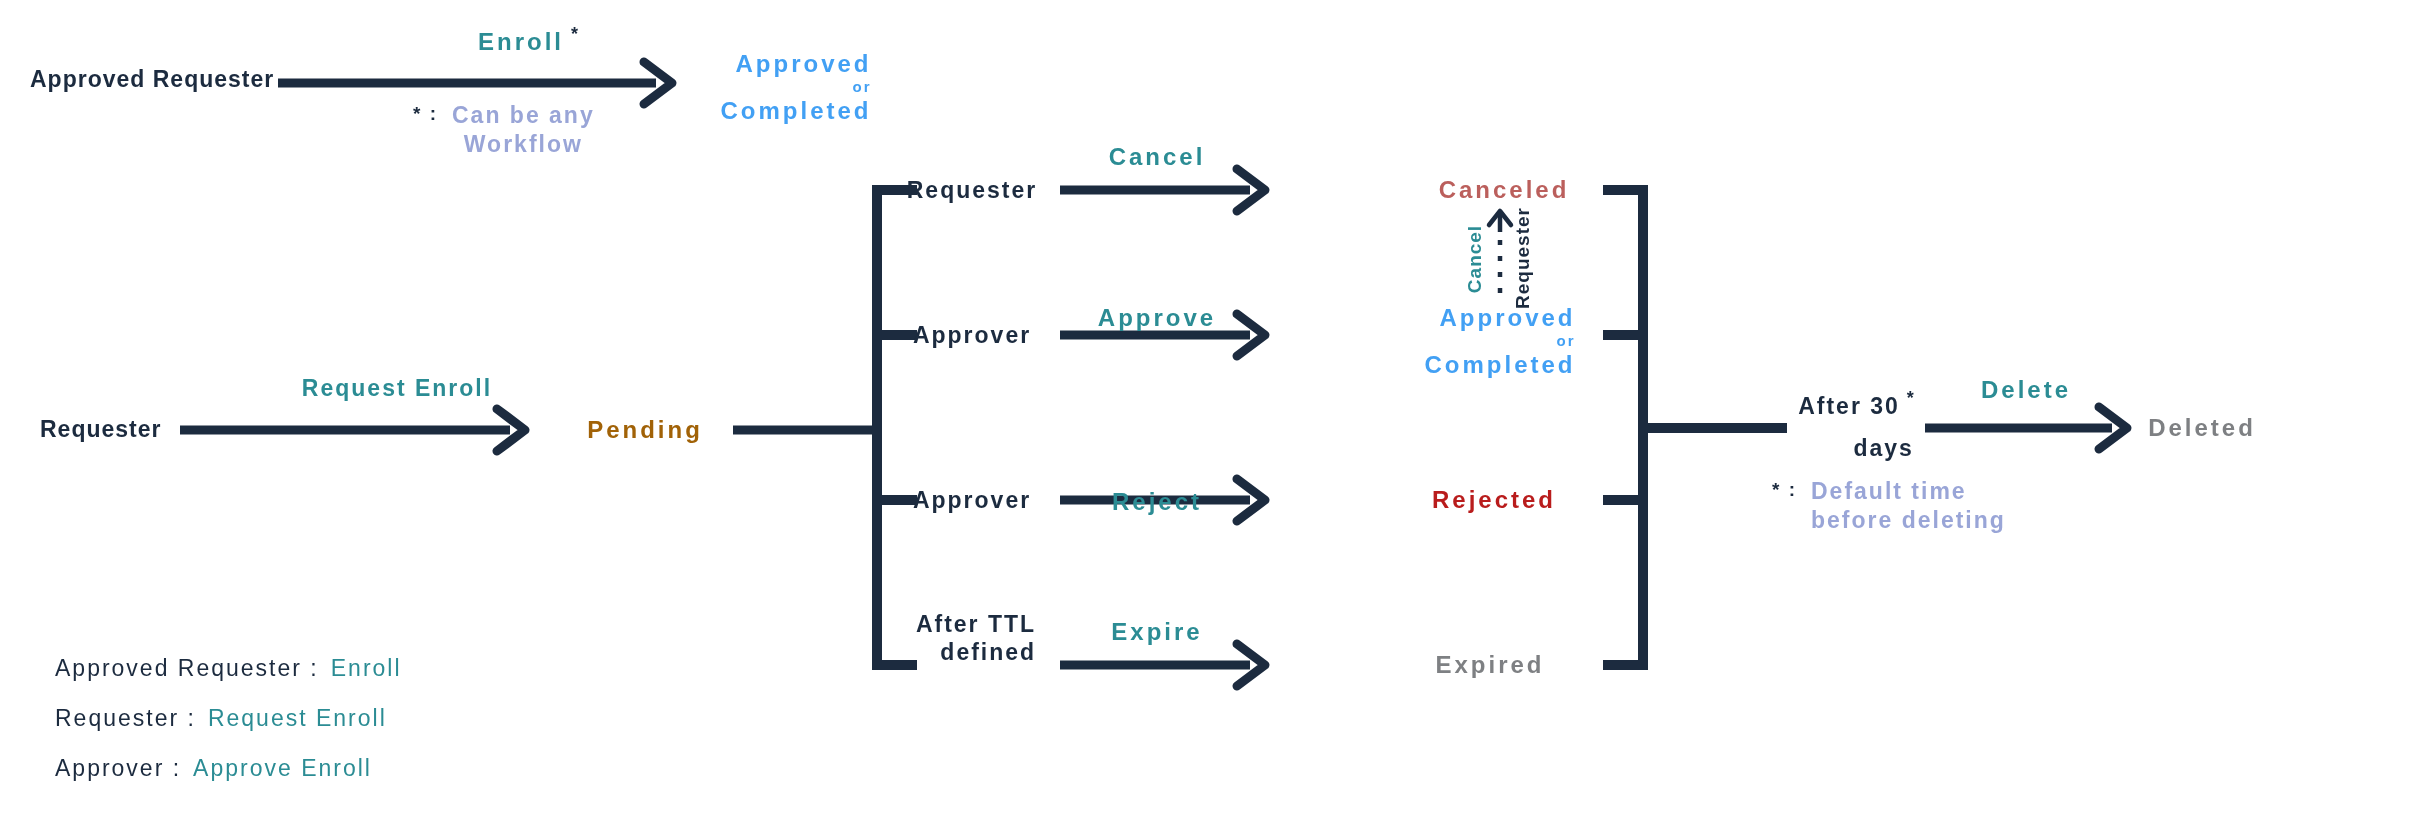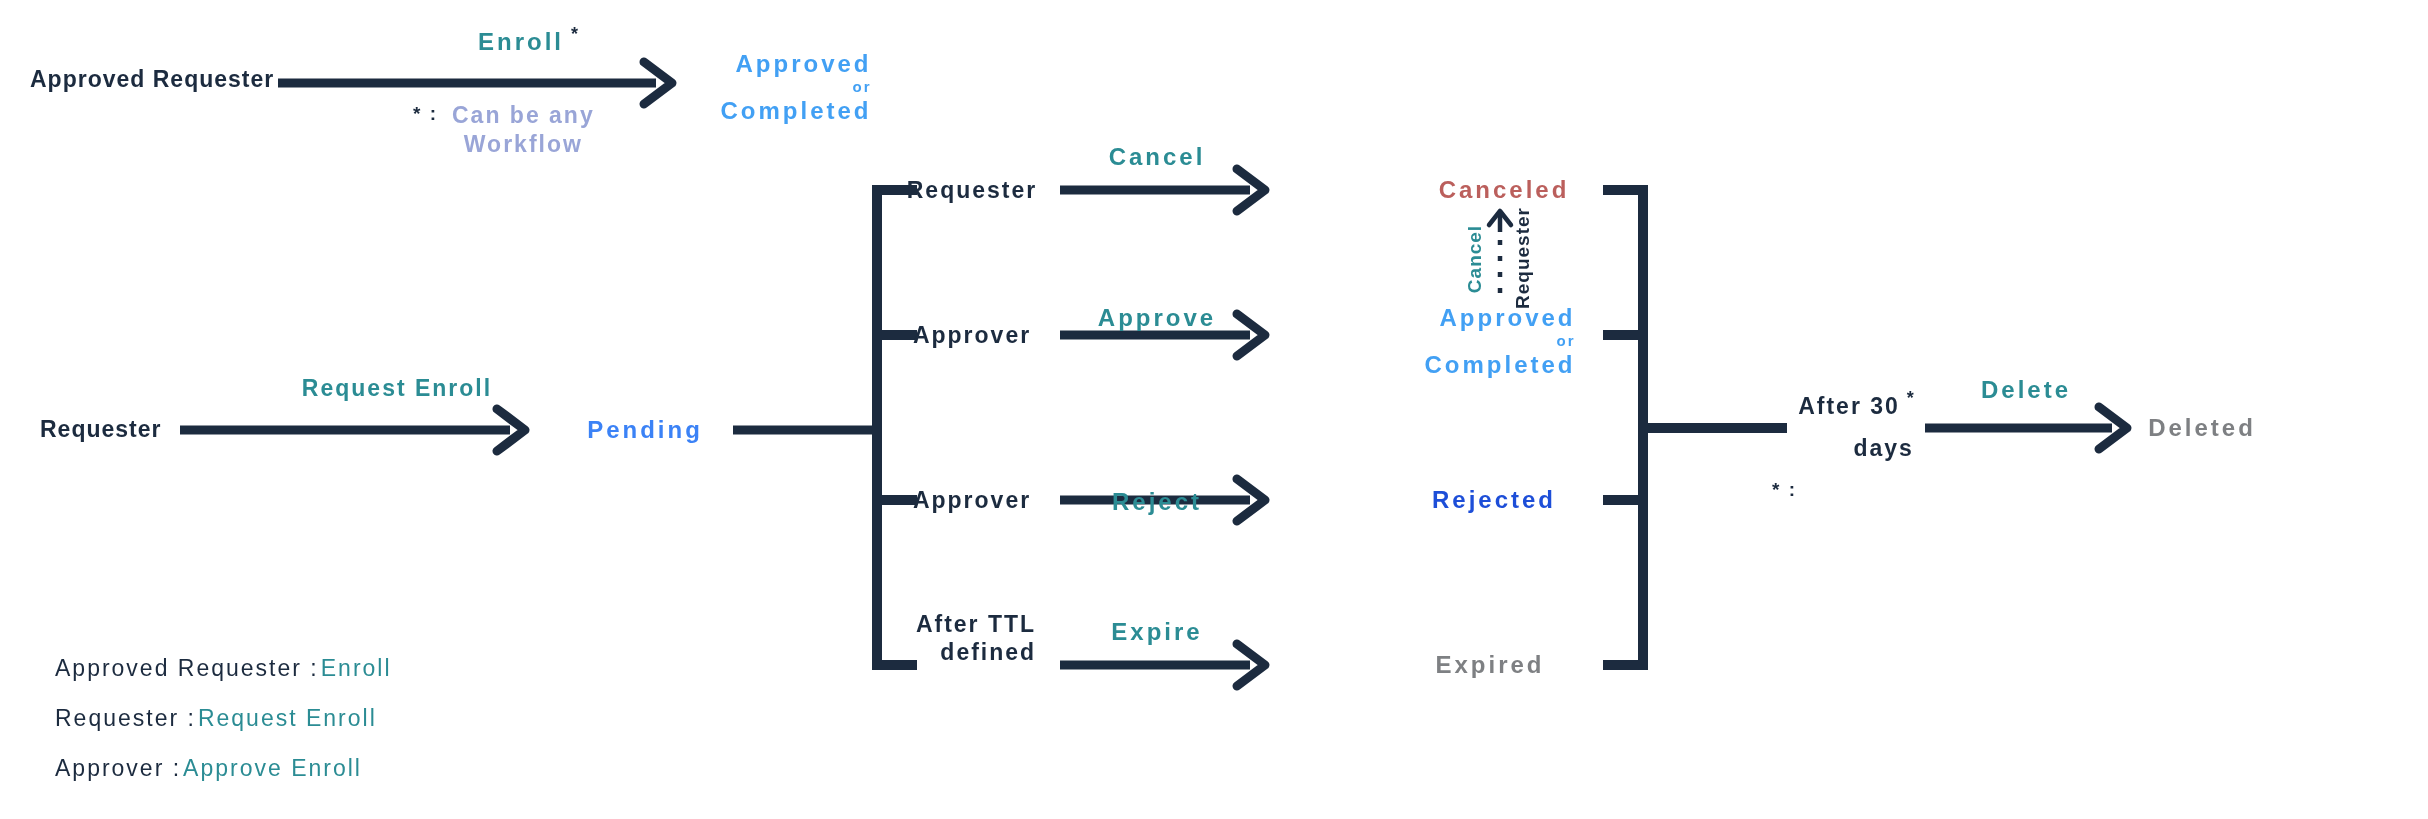--- a/index.html
+++ b/index.html
@@ -16,36 +16,36 @@
   .thin{stroke-width:4.5;}
   .lbl{
     position:absolute;transform:translate(-50%,-50%);
     white-space:nowrap;font-weight:bold;font-size:23px;letter-spacing:2px;
     color:#1c2b3f;
   }
   .anchor-left{transform:translate(0,-50%);}
   .t-navy{color:#1c2b3f}
   .t-teal{color:#2b8c94}
   .t-blue{color:#42a0f4}
-  .t-orange{color:#3b82f6}
+  .t-orange{color:#a16207}
   .t-brick{color:#bb5f5c}
-  .t-red{color:#1d4ed8}
+  .t-red{color:#b91c1c}
   .t-gray{color:#7e8083}
   .t-purple{color:#5a53d4}
   .big{font-size:24px;letter-spacing:3px;}
   .stack{display:flex;flex-direction:column;align-items:flex-end;line-height:27px;}
   .conj{font-size:15px;letter-spacing:2px;line-height:20px;}
   .sup{font-size:18px;letter-spacing:0;color:#1c2b3f;position:relative;top:-10px;margin-left:7px;}
   .note{position:absolute;display:flex;gap:14px;align-items:flex-start;}
   .note-marker{font-weight:bold;font-size:19px;color:#1c2b3f;letter-spacing:2px;padding-top:2px;}
   .note-lines{font-weight:bold;font-size:23px;letter-spacing:2px;color:#99a5d7;line-height:29px;}
   .center-lines{text-align:center;}
   .rot{transform:translate(-50%,-50%) rotate(-90deg);font-size:19px;letter-spacing:1px;}
   .legend-title{font-size:23px;letter-spacing:1px;font-weight:bold;}
-  .legend-row{position:absolute;transform:translate(0,-50%);display:flex;gap:2px;
+  .legend-row{position:absolute;transform:translate(0,-50%);display:flex;gap:12px;
     font-size:23px;letter-spacing:2px;font-weight:normal;white-space:nowrap;}
 </style>
 </head>
 <body>
 
 <div id="canvas">
 
   <svg width="2428" height="819" viewBox="0 0 2428 819">
 
     <g>
@@ -148,20 +148,24 @@
   <div class="lbl t-teal big" style="left:1157px;top:632px;">Expire</div>
   <div class="lbl t-gray big" style="left:1490px;top:665px;">Expired</div>
 
   <div class="lbl t-navy stack" style="left:1856px;top:427px;line-height:40px;">
     <div><span>After 30</span><span class="sup">*</span></div>
     <div>days</div>
   </div>
 
   <div class="note" style="left:1772px;top:477px;">
     <span class="note-marker">* :</span>
+    <div class="note-lines">
+      <div>Default time</div>
+      <div>before deleting</div>
+    </div>
   </div>
 
   <div class="lbl t-teal big" style="left:2026px;top:390px;">Delete</div>
 
   <div class="lbl t-gray big" style="left:2202px;top:428px;">Deleted</div>
 
 
   <div class="legend-row" style="left:55px;top:668px;">
     <span class="t-navy">Approved Requester :</span>
     <span class="t-teal">Enroll</span>

